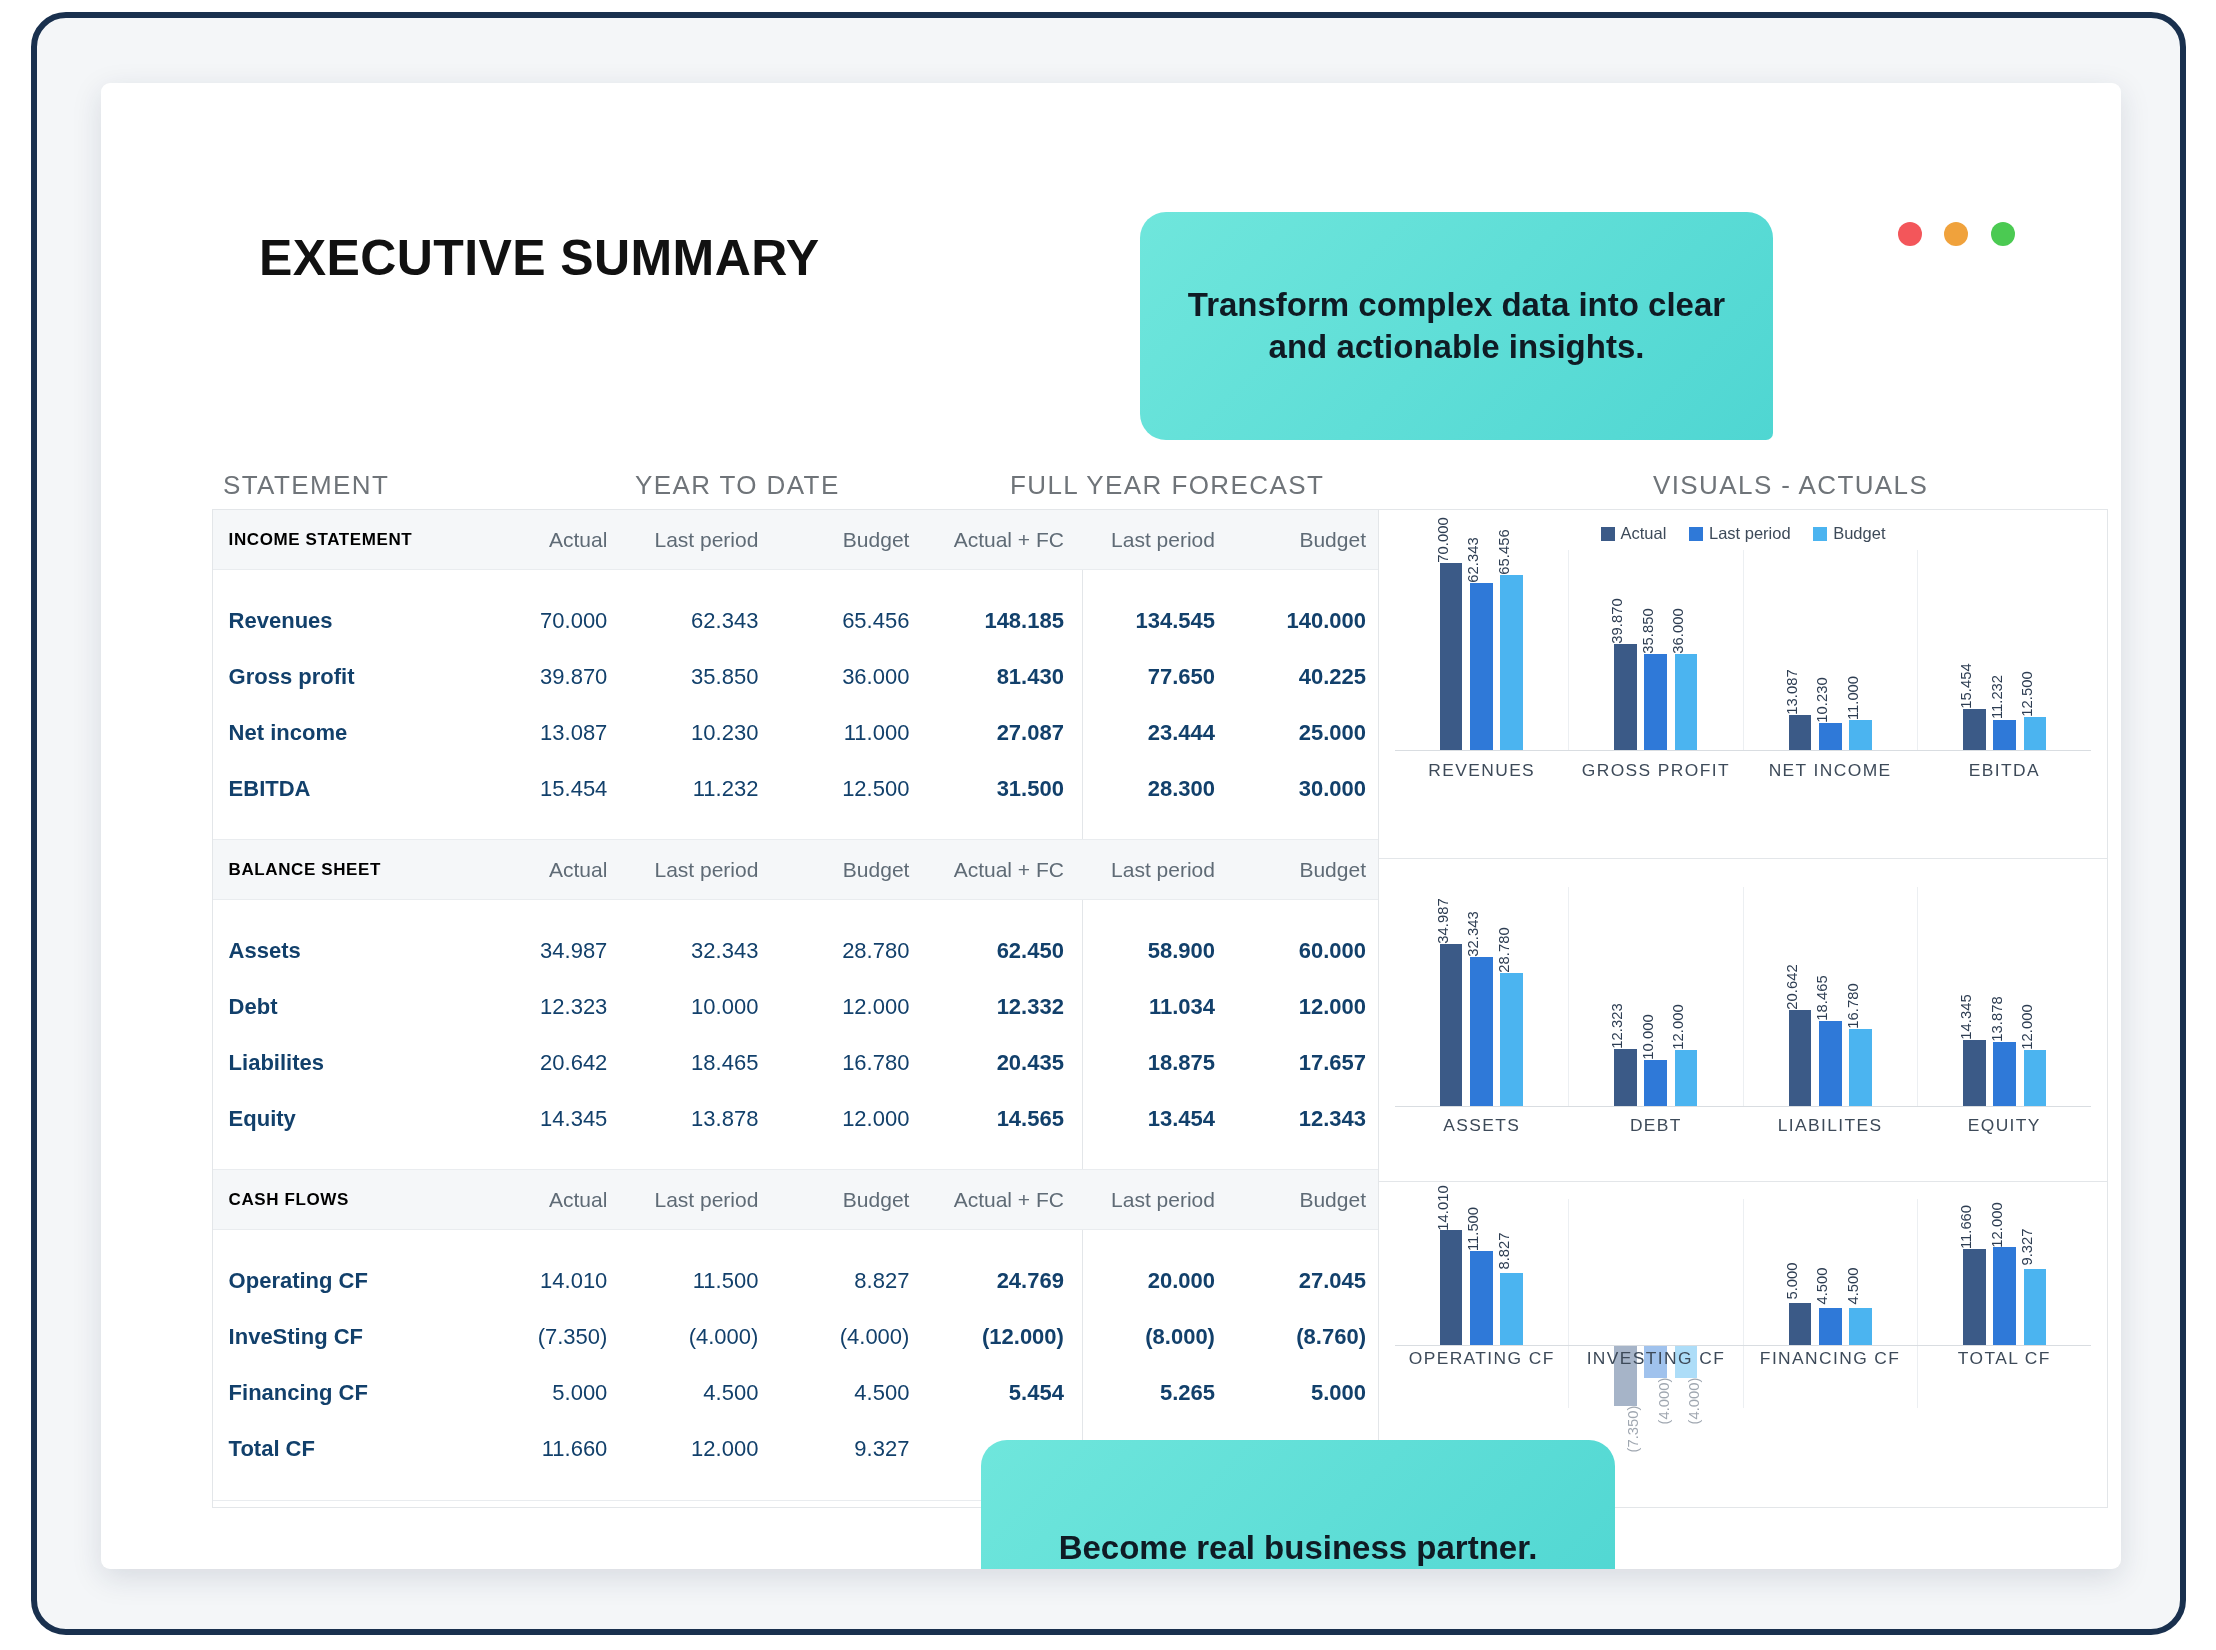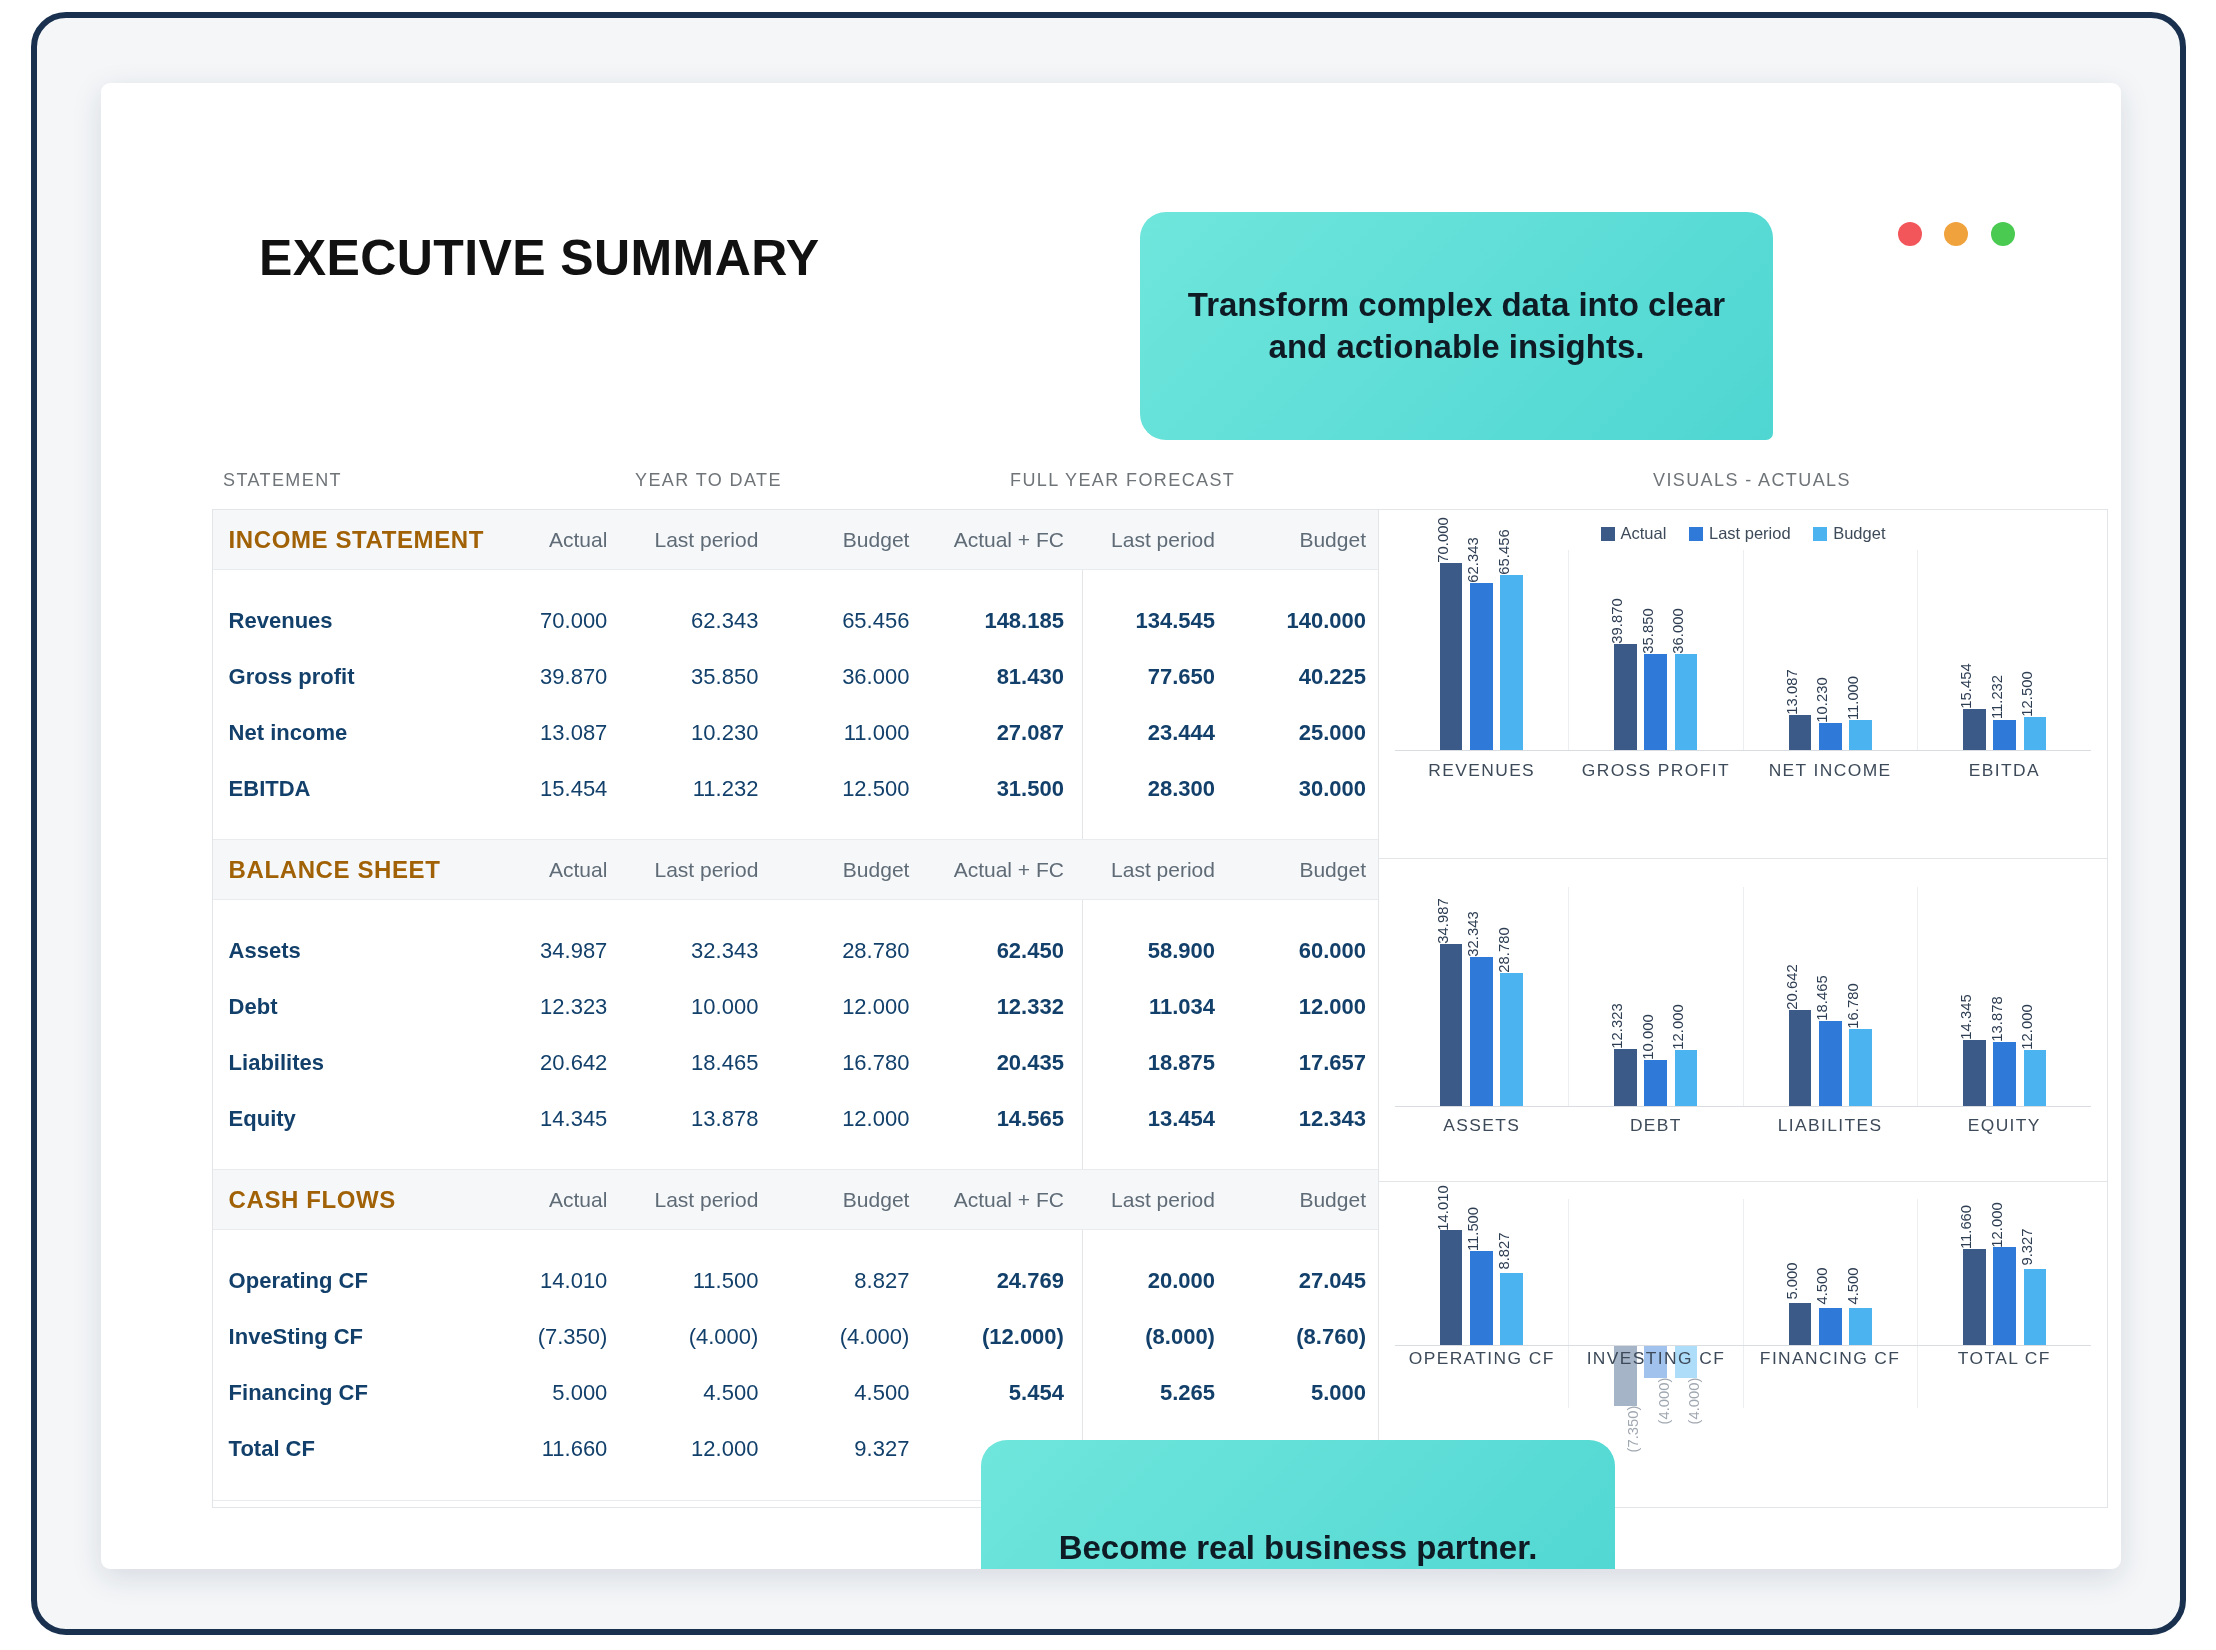--- a/index.html
+++ b/index.html
@@ -54,21 +54,21 @@
     font-size: 50px;
     font-weight: bold;
     letter-spacing: 0.4px;
     color: #111111;
     z-index: 20;
   }
 
   
   .col-head {
     position: absolute;
-    font-size: 18px;
+    font-size: 26px;
     letter-spacing: 1.4px;
     color: #6f7479;
     top: 387px;
     z-index: 12;
     text-align: center;
   }
   .ch-statement { left: 122px; }
   .ch-ytd { left: 534px; }
   .ch-fc { left: 909px; }
   .ch-vis { left: 1552px; }
@@ -94,23 +94,23 @@
     border-bottom: 0.9px solid #e9ecef;
   }
   .sec-head {
     display: flex;
     align-items: center;
     height: 59px;
     background: #f5f7f9;
     border-bottom: 0.9px solid #e9ecef;
   }
   .sec-title {
-    font-size: 24px;
+    font-size: 17px;
     font-weight: bold;
-    color: #a16207;
+    color: #000000;
     letter-spacing: 0.6px;
     padding-left: 15.6px;
     width: 287px;
     box-sizing: border-box;
   }
   .hdr-cell {
     font-size: 21px;
     color: #5f6b76;
     text-align: right;
     box-sizing: border-box;

